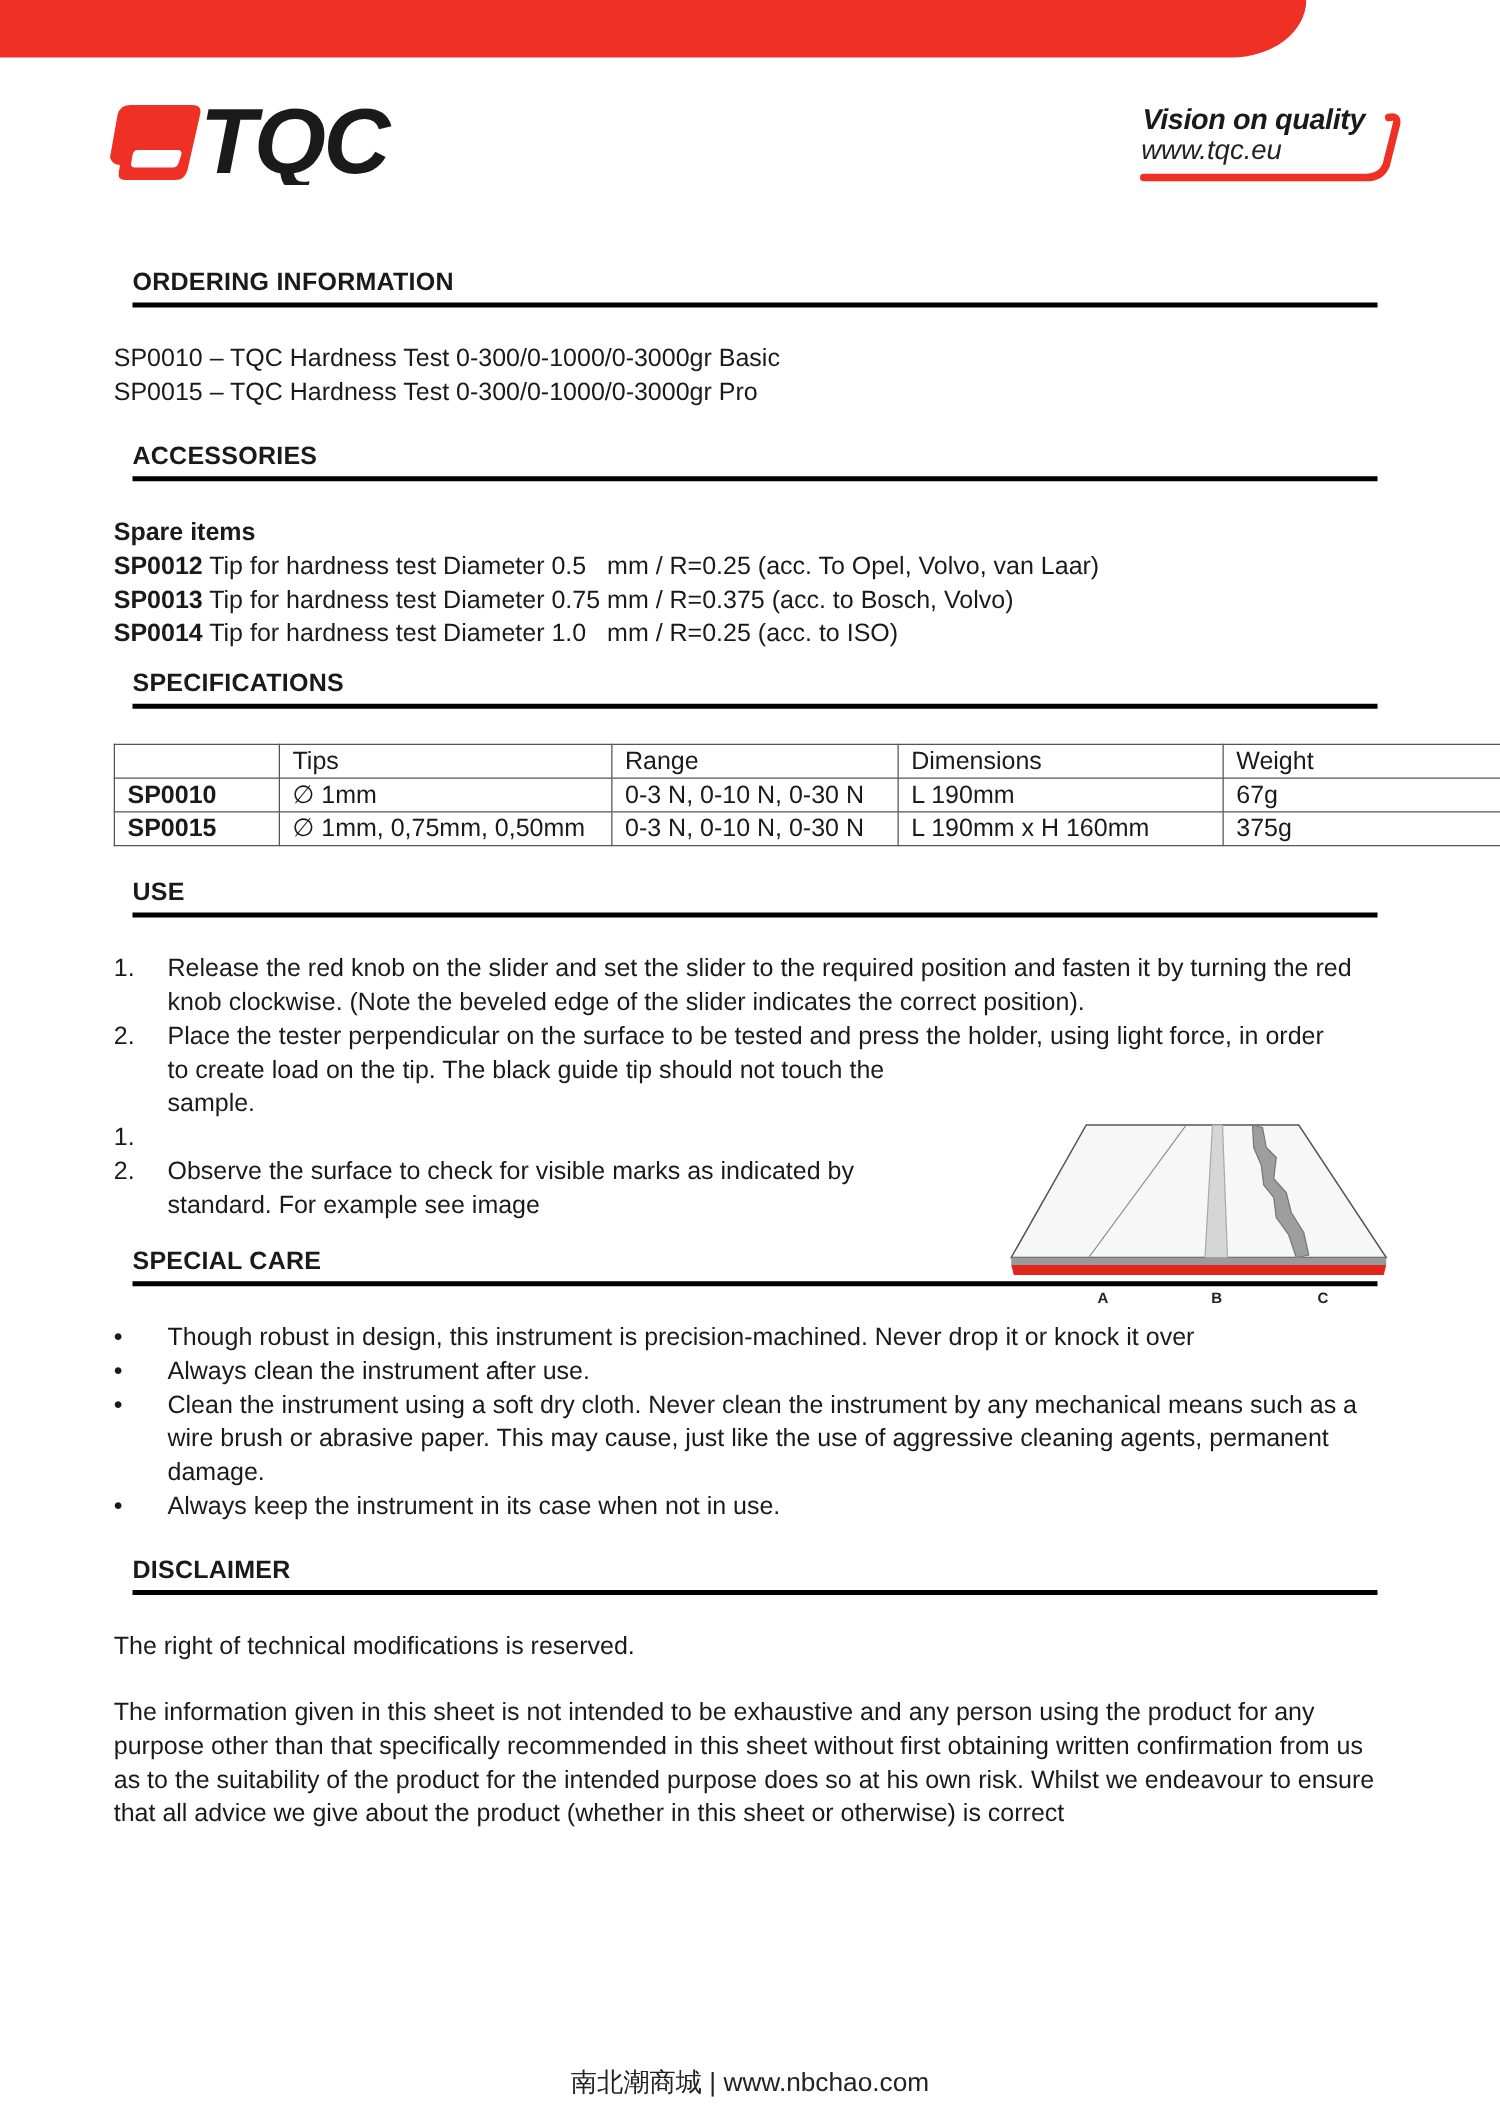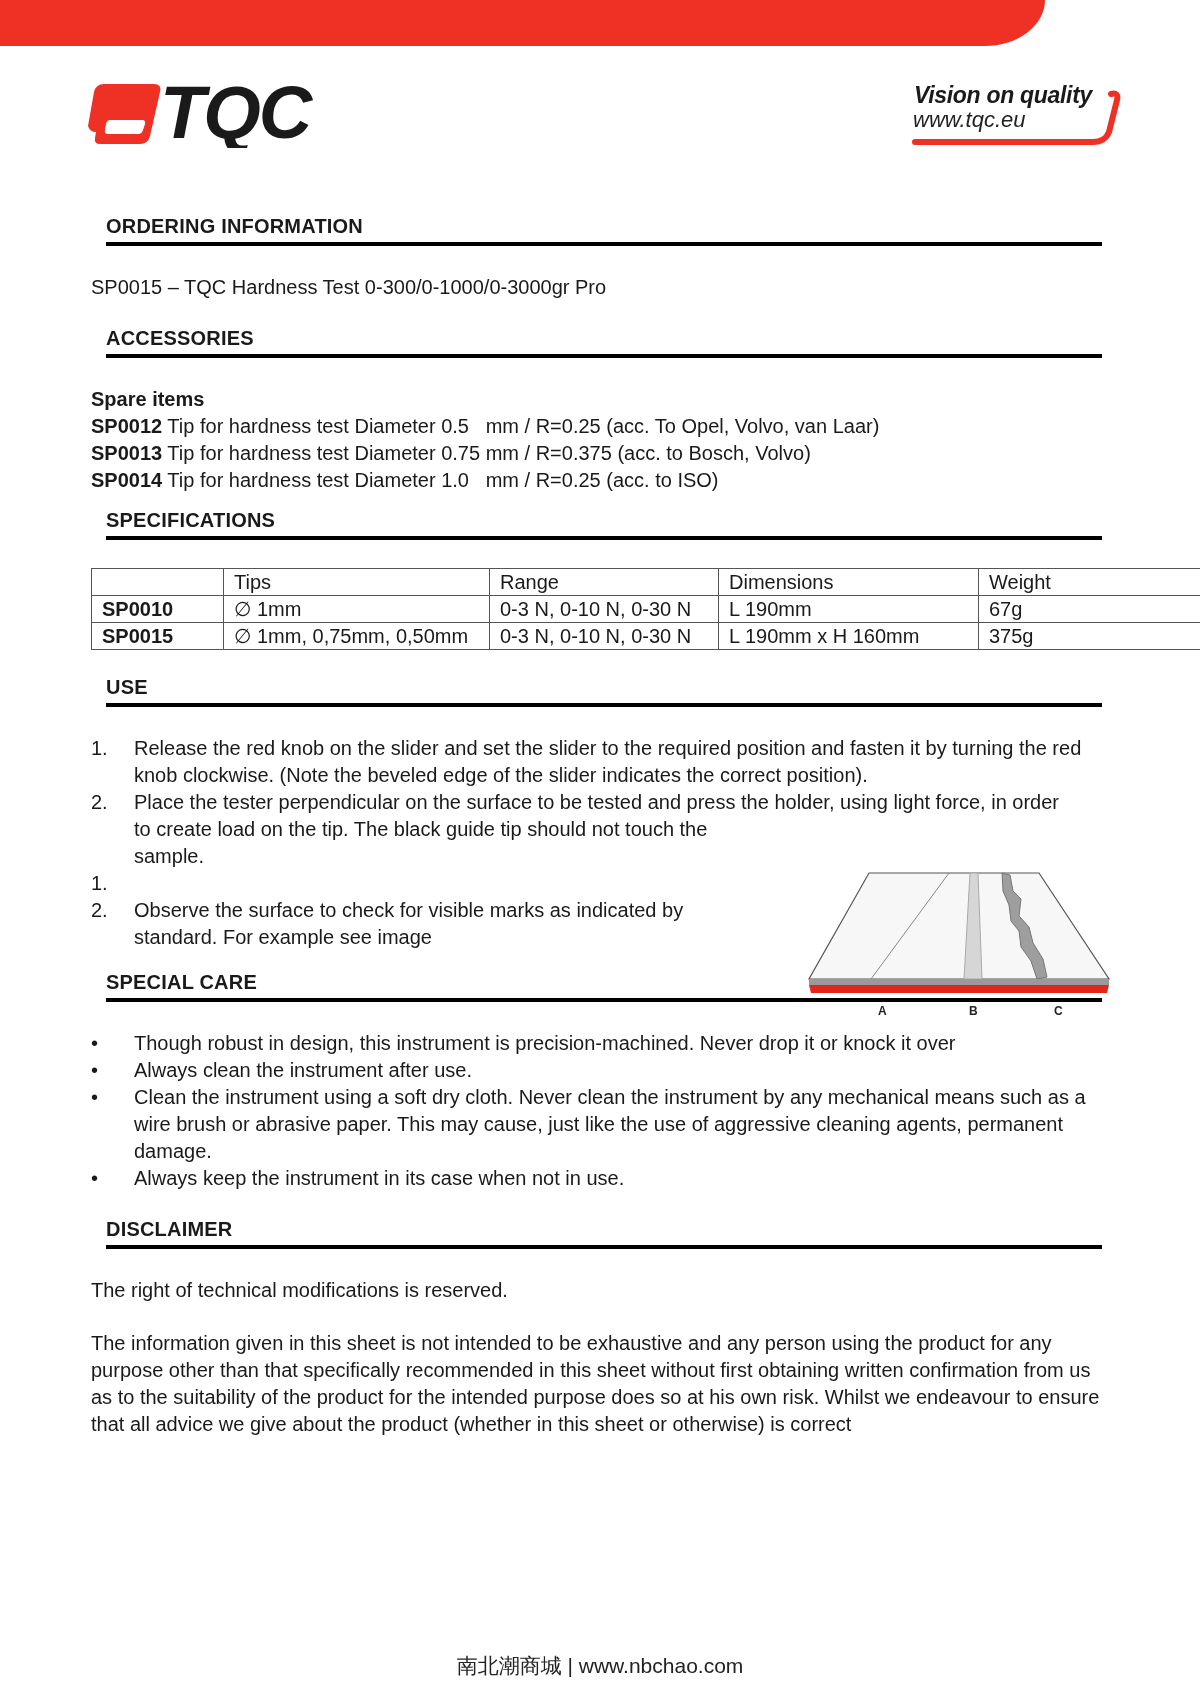--- a/index.html
+++ b/index.html
@@ -56,20 +56,21 @@
     <path d="M206 14 Q214 12 212 20 L204 52 Q200 62 188 62 H10" stroke="#ee3124" stroke-width="6" fill="none" stroke-linecap="round"></path>
   </svg>
   <span class="t1">Vision on quality</span>
   <span class="t2">www.tqc.eu</span>
 </div>
 
 <div class="content">
 
   <h2 class="section-head">ORDERING INFORMATION</h2>
   <div class="ordering">
+    <p class="para">SP0010 – TQC Hardness Test 0-300/0-1000/0-3000gr Basic</p>
     <p class="para">SP0015 – TQC Hardness Test 0-300/0-1000/0-3000gr Pro</p>
   </div>
 
   <h2 class="section-head">ACCESSORIES</h2>
   <div class="spare">
     <p class="para"><b>Spare items</b></p>
     <p class="para"><b>SP0012</b><span style="white-space:pre"> Tip for hardness test Diameter 0.5   mm / R=0.25 (acc. To Opel, Volvo, van Laar)</span></p>
     <p class="para"><b>SP0013</b><span style="white-space:pre"> Tip for hardness test Diameter 0.75 mm / R=0.375 (acc. to Bosch, Volvo)</span></p>
     <p class="para"><b>SP0014</b><span style="white-space:pre"> Tip for hardness test Diameter 1.0   mm / R=0.25 (acc. to ISO)</span></p>
   </div>

